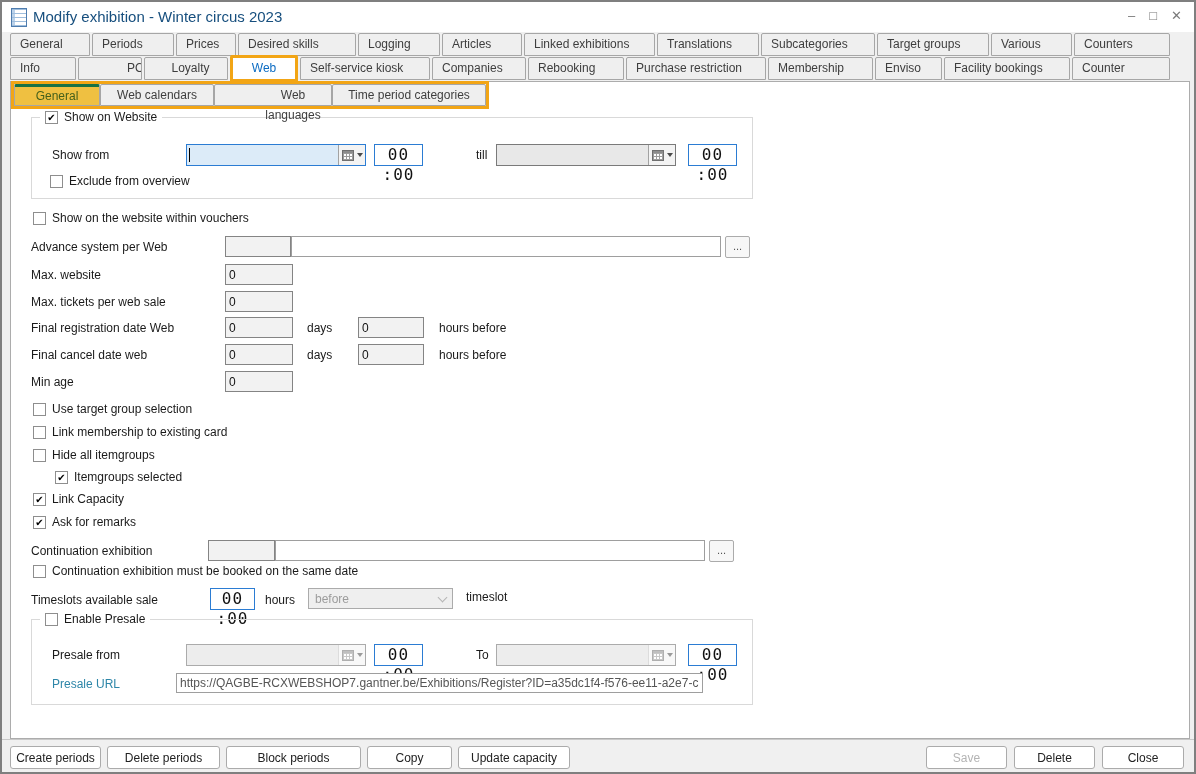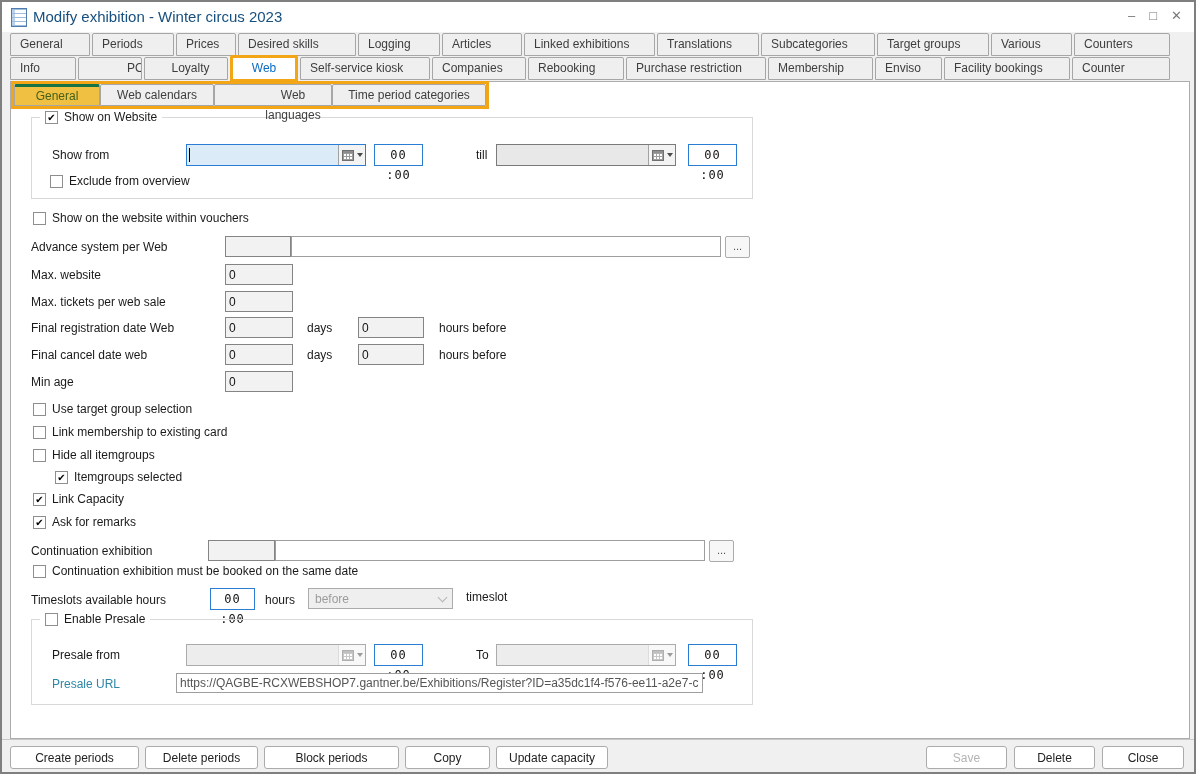--- a/index.html
+++ b/index.html
@@ -37,21 +37,21 @@
   .gcap { position:absolute; top:-8px; left:8px; background:#fff; padding:0 5px; display:flex; gap:6px; align-items:center; font-size:12px; color:#1A1A1A; white-space:nowrap; }
   .cb { width:13px; height:13px; box-sizing:border-box; border:1px solid #8E8E8E; background:#fff;
     display:inline-block; text-align:center; line-height:11px; font-size:10px; color:#000; flex:none; }
   .cbrow { position:absolute; display:flex; gap:6px; align-items:center; }
   .cbl { font-size:12px; color:#1A1A1A; white-space:nowrap; }
   .ninp { position:absolute; box-sizing:border-box; height:21px; border:1px solid #848484; background:#F2F2F2;
     font-family:"Liberation Sans",sans-serif; font-size:12px; padding:0 3px; color:#111; }
   .tinp { position:absolute; box-sizing:border-box; height:21px; border:1px solid #9E9E9E; background:#fff;
     font-family:"Liberation Sans",sans-serif; font-size:12px; padding:0 3px; color:#555; }
   .time { position:absolute; box-sizing:border-box; height:22px; border:1px solid var(--c-focus_blue,#2B7CD3);
-    background:#fff; font-family:"DejaVu Sans Mono",monospace; font-size:12px; letter-spacing:1px;
+    background:#fff; font-family:"DejaVu Sans Mono",monospace; font-size:16px; letter-spacing:1px;
     text-align:center; line-height:20px; color:#111; }
   .datec { position:absolute; box-sizing:border-box; height:22px; border:1px solid #7A7A7A; display:flex; }
   .dfield { flex:1; background:#E8E8E8; position:relative; }
   .datec.focused { border-color:var(--c-focus_blue,#2B7CD3); }
   .datec.focused .dfield { background:#DCEBF8; }
   .caret { position:absolute; left:2px; top:3px; width:1px; height:14px; background:#000; }
   .dbtn { width:26px; border-left:1px solid #A2A2A2; background:#F3F3F3; display:flex; align-items:center; justify-content:center; gap:3px; flex:none; }
   .datec.disabled { border-color:#ABABAB; }
   .datec.disabled .dfield { background:#EDEDED; }
   .datec.disabled .dbtn { opacity:.55; border-left-color:#C0C0C0; }
@@ -216,21 +216,21 @@
     <div class="lbl" style="left:20px;top:462px;">Continuation exhibition</div>
     <input class="ninp" style="left: 197px; top: 458px; width: 67px;" readonly="" value="">
     <input class="tinp" style="left: 264px; top: 458px; width: 430px;" readonly="" value="">
     <div class="browse" style="left:698px;top:458px;width:25px;">...</div>
 
     <div class="cbrow" style="left:22px;top:482px;">
       <span class="cb"></span>
       <span class="cbl">Continuation exhibition must be booked on the same date</span>
     </div>
 
-    <div class="lbl" style="left:20px;top:511px;">Timeslots available hours</div>
+    <div class="lbl" style="left:20px;top:511px;">Timeslots available sale</div>
     <div class="time" style="left:199px;top:506px;width:45px;">00 :00</div>
     <div class="lbl" style="left:254px;top:511px;">hours</div>
     <div class="selectbox" style="left:297px;top:506px;width:145px;">
       <span>before</span>
       <span class="chev"></span>
     </div>
     <div class="lbl" style="left:455px;top:508px;">timeslot</div>
 
     <div class="gbox" style="left:20px;top:537px;width:722px;height:86px;">
       <div class="gcap">
@@ -256,21 +256,21 @@
       </div>
       <div class="time" style="left:656px;top:24px;width:49px;">00 :00</div>
       <div class="lbl url-lbl" style="left:20px;top:57px;">Presale URL</div>
       <input class="tinp" style="left: 144px; top: 53px; width: 527px; height: 20px;" readonly="" value="https://QAGBE-RCXWEBSHOP7.gantner.be/Exhibitions/Register?ID=a35dc1f4-f576-ee11-a2e7-c263a0fd2">
     </div>
 
   </div>
 
   <div id="footer">
     <div class="fbl">
-        <button class="fbtn" style="width: 129px;">Create periods</button>
+        <button class="fbtn" style="width: 91px;">Create periods</button>
         <button class="fbtn" style="width: 113px;">Delete periods</button>
         <button class="fbtn" style="width: 135px;">Block periods</button>
         <button class="fbtn" style="width: 85px;">Copy</button>
         <button class="fbtn" style="width: 112px;">Update capacity</button>
       </div>
     <div class="fbr">
         <button class="fbtn disabled" disabled="" style="width: 81px;">Save</button>
         <button class="fbtn" style="width: 81px;">Delete</button>
         <button class="fbtn" style="width: 82px;">Close</button>
       </div>

